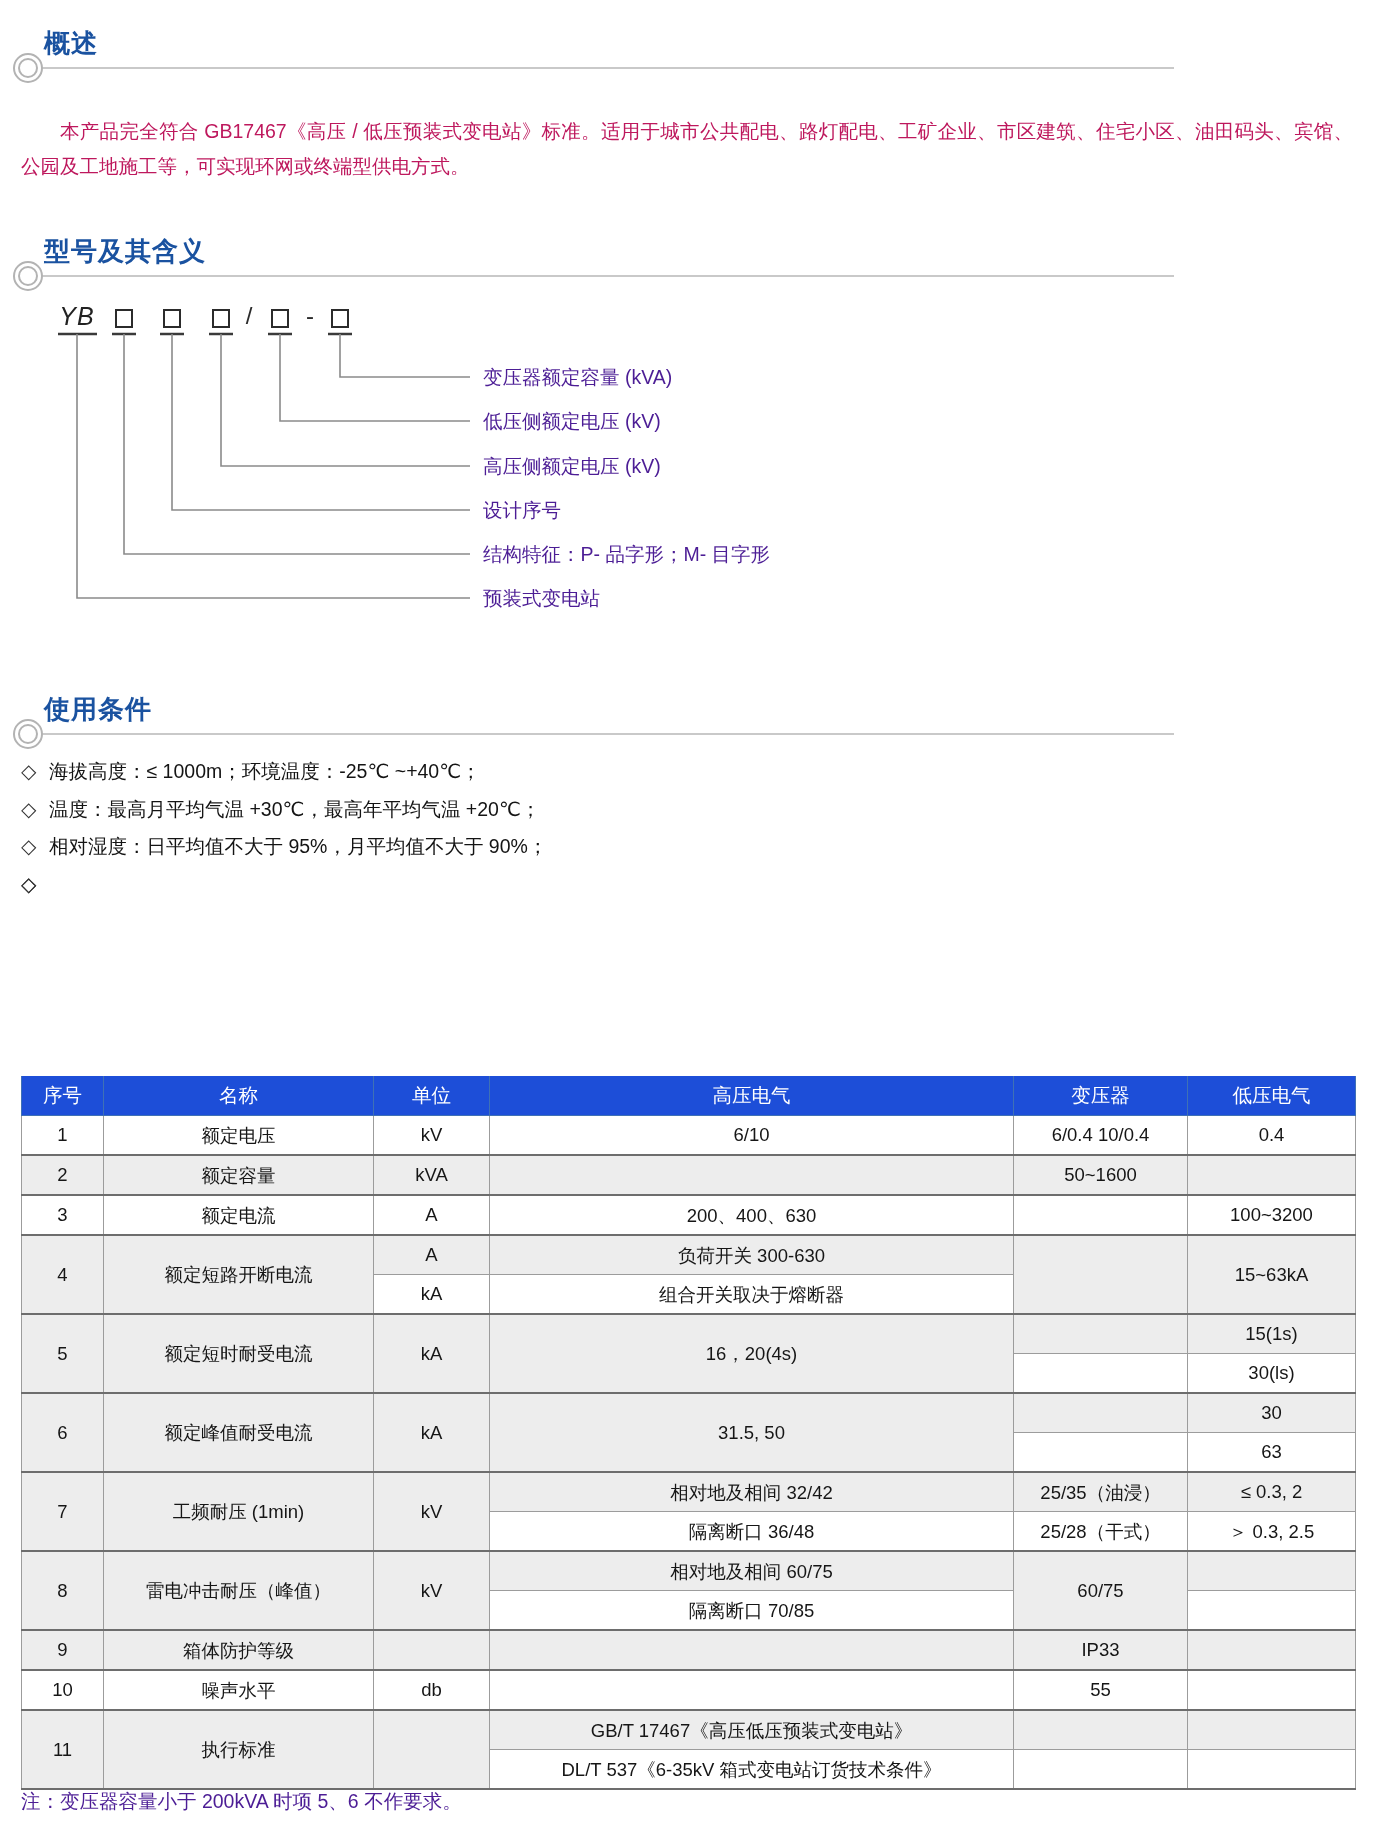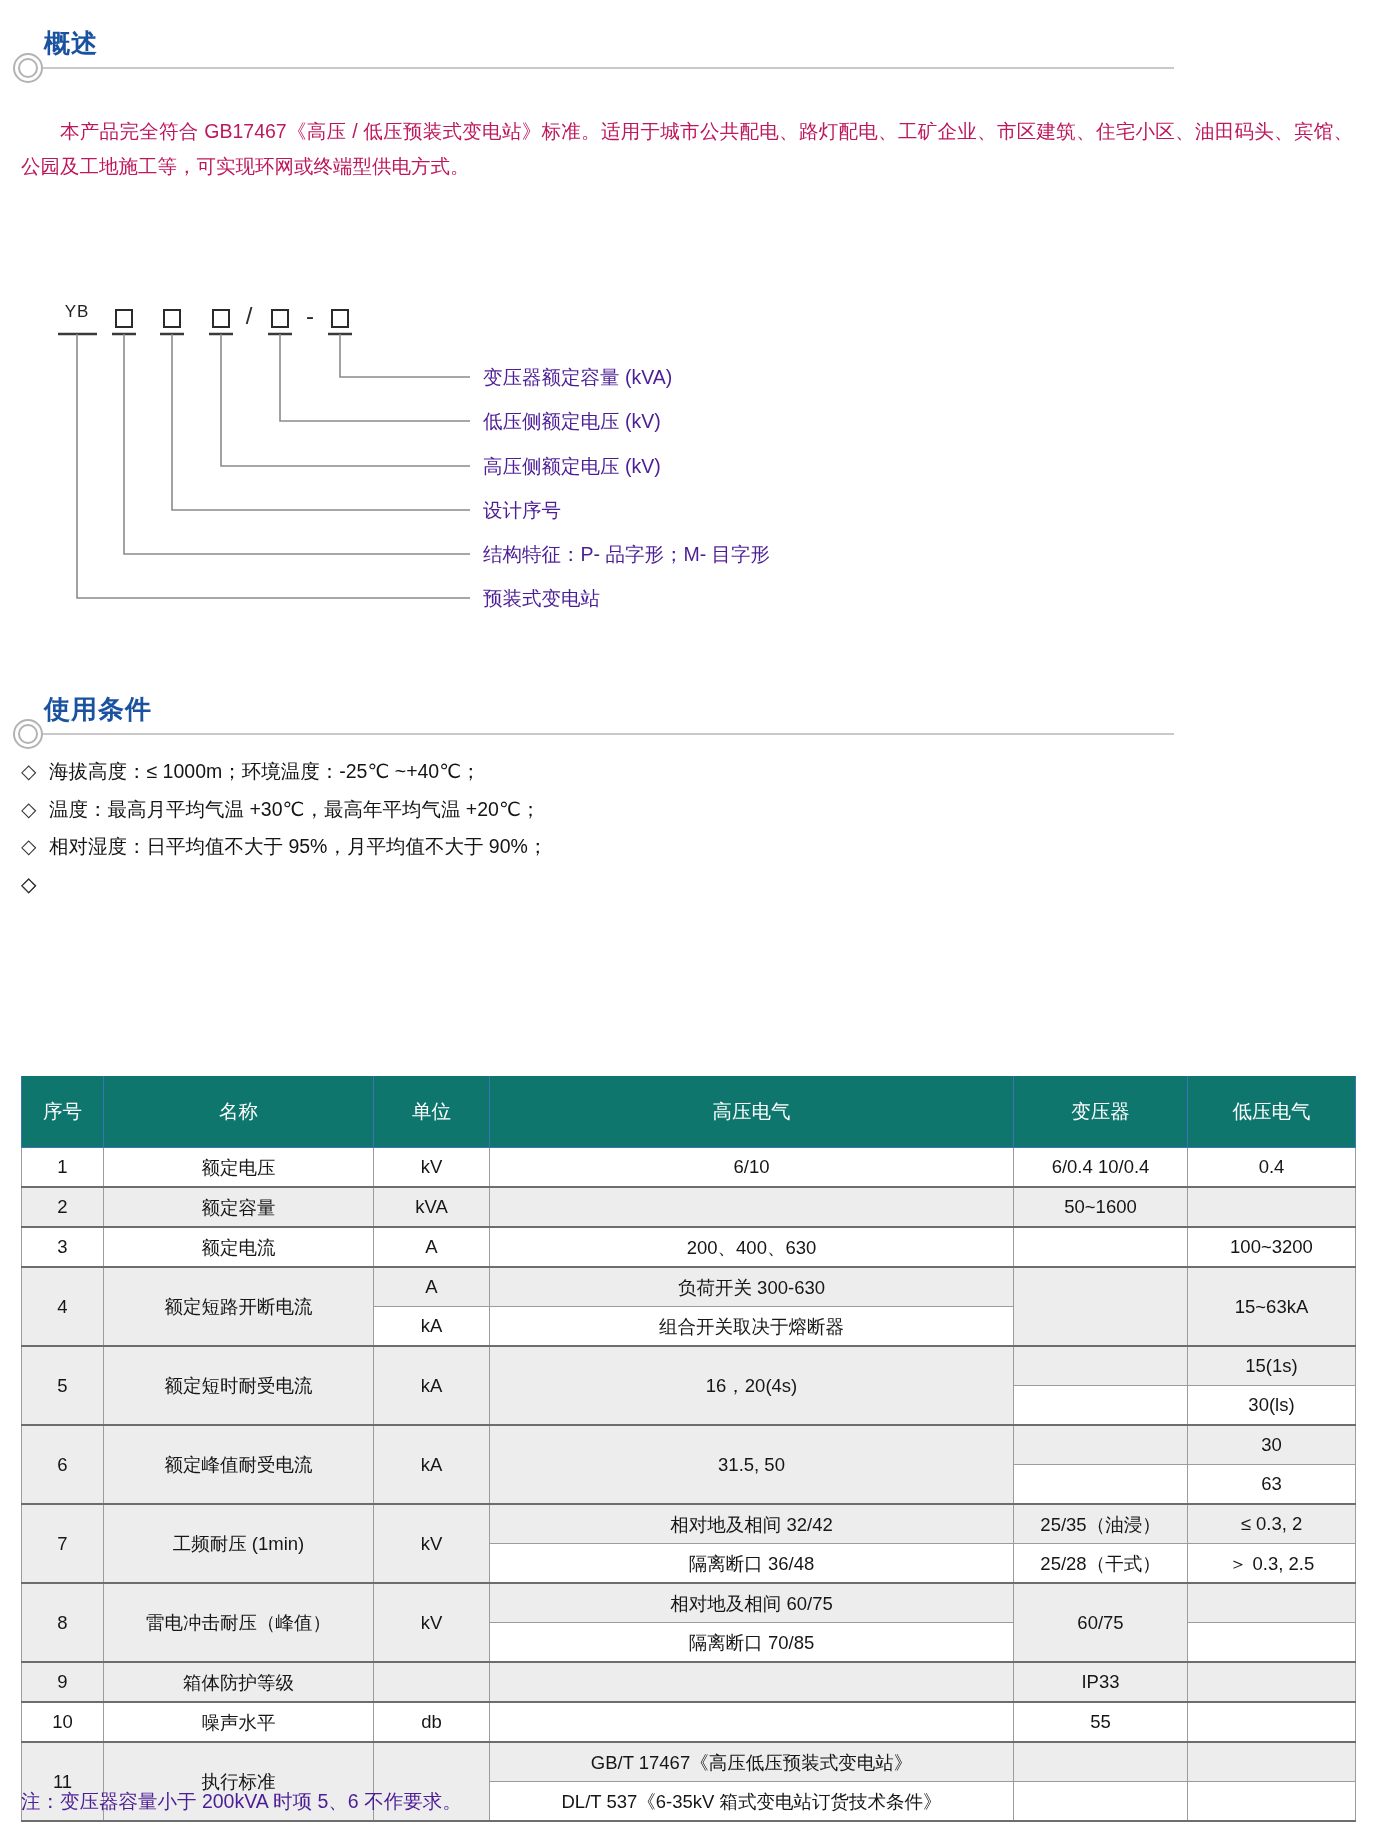--- a/index.html
+++ b/index.html
@@ -25,40 +25,40 @@
     border:2px solid #b3b3b3; border-radius:50%; background:#fff;
   }
   
   .para {
     position:absolute; left:21px; top:94px; width:1332px;
     font-size:19.5px; line-height:35px; text-align:justify; text-indent:2em; color:#be185d;
   }
   
   .model-area { position:absolute; left:0; top:300px; width:1373px; height:330px; }
   .model-seg { position:absolute; transform:translateX(-50%); }
-  .model-prefix { top:2px; font-size:17px; font-weight:500; letter-spacing:1px; color:#222; }
+  .model-prefix { top:2px; font-size:25px; font-weight:500; letter-spacing:1px; color:#222;font-style:italic; }
   .model-box { top:9px; width:14px; height:15px; border:2.5px solid #2b2b2b; background:#fff; }
   .model-sep { top:2px; font-size:24px; color:#2b2b2b; }
   .model-svg { position:absolute; left:0; top:0; }
   .model-label {
     position:absolute; left:483px; height:26px; line-height:26px;
     font-size:19.5px; color:#4c1d95; white-space:nowrap;
   }
   
   .cond-list { position:absolute; left:21px; top:758px; width:1340px; }
   .cond-item { position:relative; padding-left:28px; margin-bottom:11px;
     font-size:19.5px; line-height:26.5px; color:#141414; white-space:nowrap; }
   .diamond { position:absolute; left:0; top:0; font-size:20px; color:#333; }
   
   .ptable-wrap { position:absolute; left:21px; top:1076px; width:1334px; }
   table.ptable { border-collapse:collapse; table-layout:fixed; width:1334px;
     border-bottom:2px solid #6d6d6d; }
   .ptable th {
-    background:#0f766e; color:#ffffff; font-weight:500; font-size:19.5px;
-    height:39px; border:1px solid #3f71b5; border-top:none; padding:16px;
+    background:#1d4ed8; color:#ffffff; font-weight:500; font-size:19.5px;
+    height:39px; border:1px solid #3f71b5; border-top:none; padding:0;
   }
   .ptable td {
     border:1px solid #9c9c9c; height:38px; padding:0 4px;
     text-align:center; vertical-align:middle; font-size:18.5px; color:#161616;
   }
   .ptable tr.g td { background:#ededed; }
   .ptable tr.w td { background:#ffffff; }
   .ptable td.sg { background:#ededed; }
   .ptable tr.major td { border-top:2px solid #6d6d6d; }
   .ptable tbody tr:first-child td { border-top:none; }
@@ -71,20 +71,27 @@
 
   <div class="sec-head" style="top:26px">
     <div class="rule"></div>
     <span class="ring">
         <span class="ring-inner"></span>
       </span>
     <h2 class="sec-title">概述</h2>
   </div>
   <p class="para">本产品完全符合 GB17467《高压 / 低压预装式变电站》标准。适用于城市公共配电、路灯配电、工矿企业、市区建筑、住宅小区、油田码头、宾馆、公园及工地施工等，可实现环网或终端型供电方式。</p>
 
+  <div class="sec-head" style="top:234px">
+    <div class="rule"></div>
+    <span class="ring">
+        <span class="ring-inner"></span>
+      </span>
+    <h2 class="sec-title">型号及其含义</h2>
+  </div>
 
   <div class="model-area">
     <svg class="model-svg" width="1373" height="330" viewBox="0 0 1373 330">
 
       <g stroke="#3a3a3a" stroke-width="2.5">
         <line x1="58" y1="34" x2="97" y2="34"></line>
         <line x1="112" y1="34" x2="136" y2="34"></line>
         <line x1="160" y1="34" x2="184" y2="34"></line>
         <line x1="209" y1="34" x2="233" y2="34"></line>
         <line x1="268" y1="34" x2="292" y2="34"></line>

